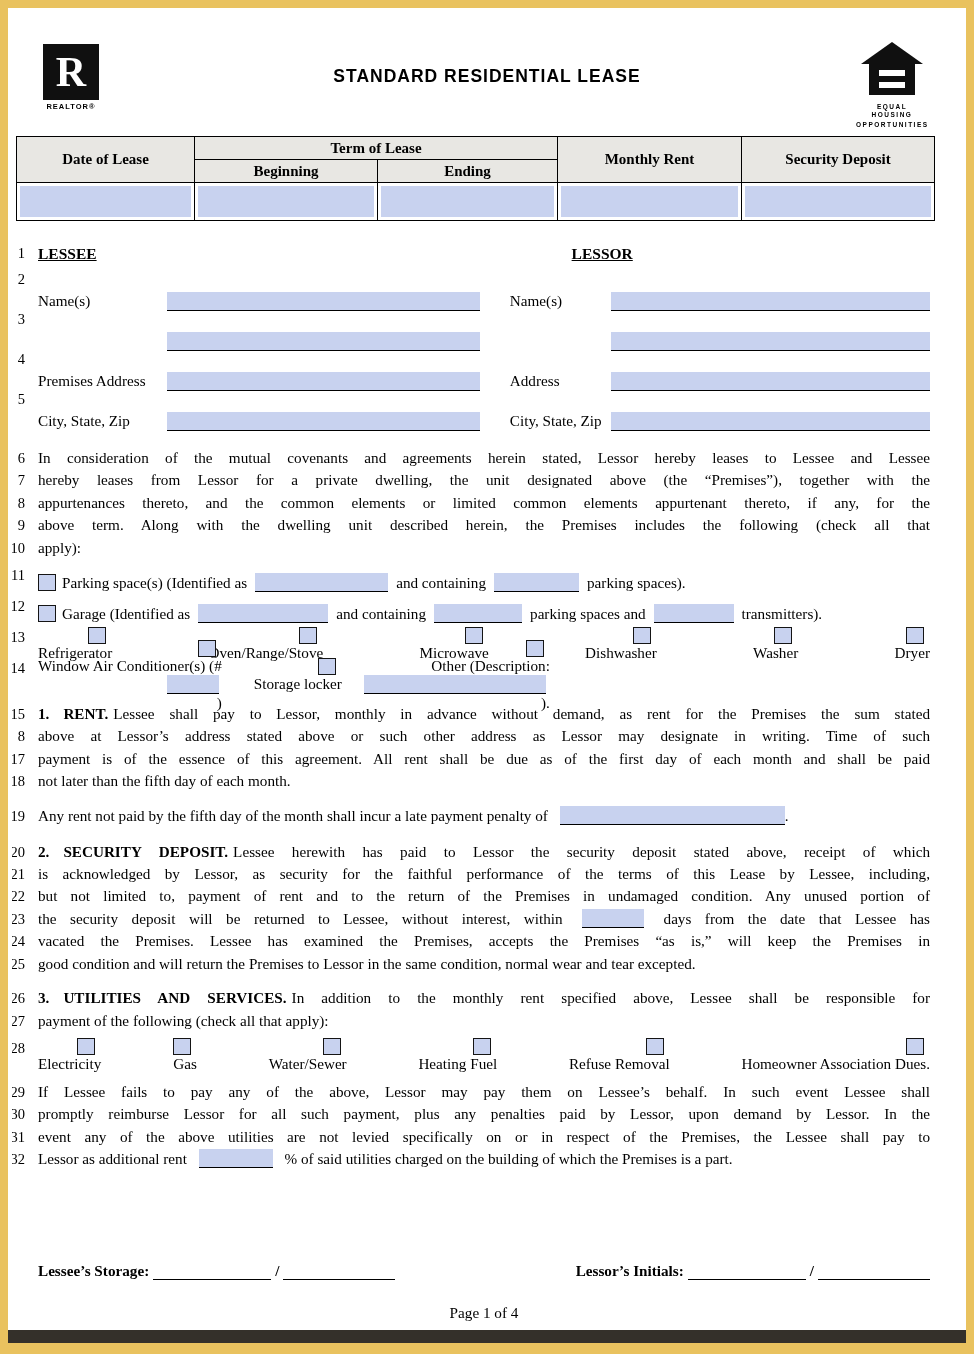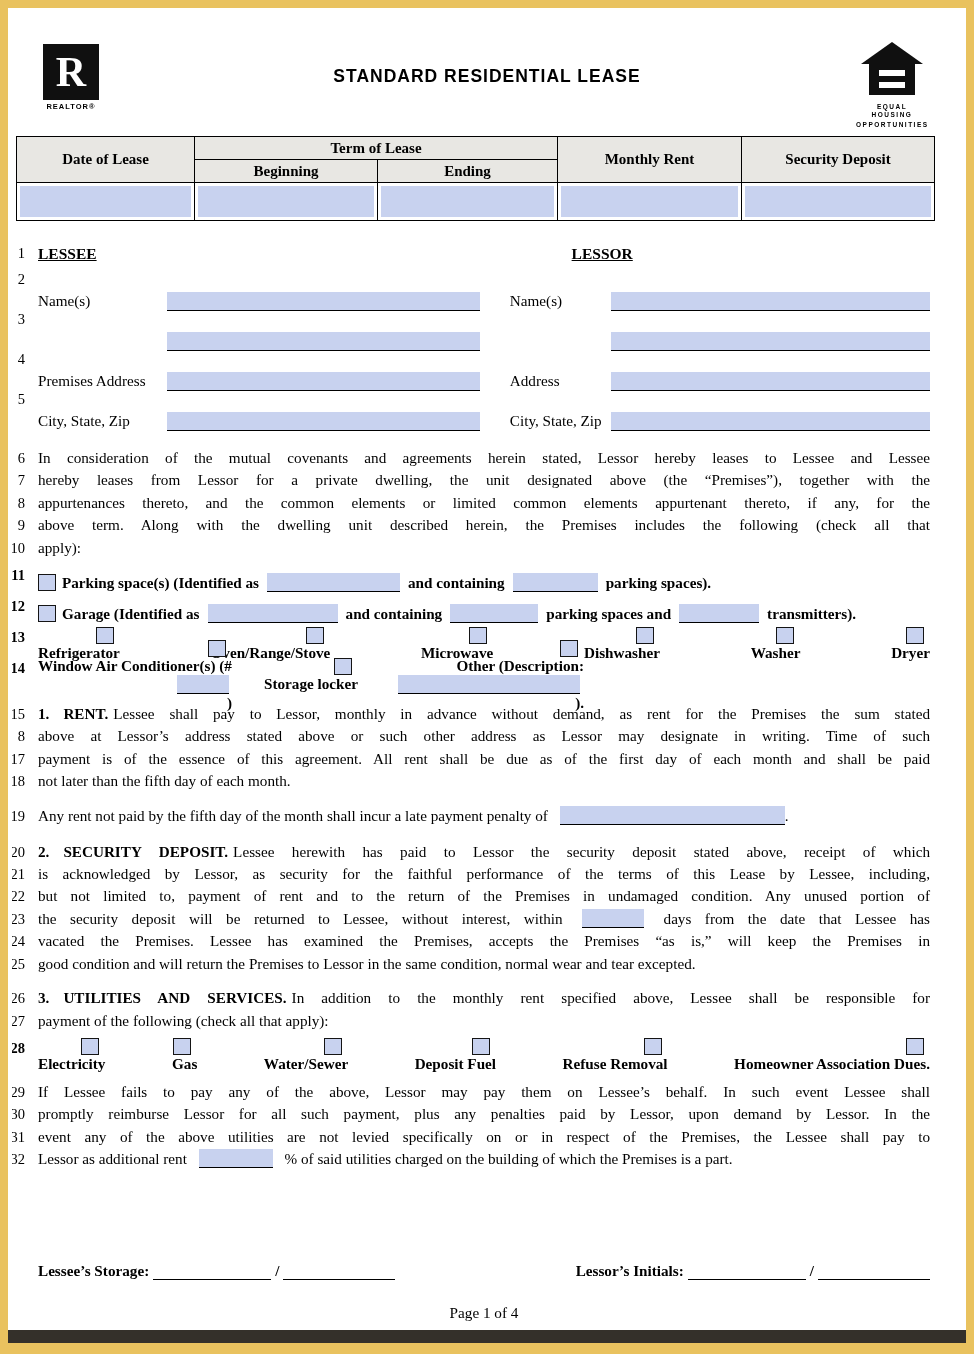--- a/index.html
+++ b/index.html
@@ -83,21 +83,21 @@
   .p-gap  { width: 30px; }
   .p-rlbl { width: 96px; }
   .p-rgap { width: 6px; }
   .p-rfld { width: 321px; }
   .heads { position: relative; display: flex; height: 26px; align-items: flex-start; }
   .heads .hd { font-weight: bold; text-decoration: underline; font-size: 15.5px; }
   .heads .hsp { width: 345px; }
 
   .gap8 { height: 8px; } .gap10 { height: 10px; } .gap12 { height: 12px; } .gap16 { height: 16px; }
 
-  .cbline { position: relative; display: flex; align-items: center; height: 31px; white-space: nowrap; font-weight: bold; }
+  .cbline { position: relative; display: flex; align-items: center; height: 31px; white-space: nowrap; }
   .spread { justify-content: space-between; }
   .cbitem { display: inline-flex; align-items: flex-end; white-space: nowrap; flex-direction: column; }
 
   
   .initials { display: flex; margin-top: 88px; align-items: flex-end; font-weight: bold; }
   .iul { display: inline-block; border-bottom: 1.6px solid #000; height: 18px; }
   .spacer { flex: 1; }
   .pagelabel { text-align: center; margin-top: 24px; font-size: 15.2px; font-family: Liberation Serif, serif; }
 </style>
 </head>
@@ -280,21 +280,21 @@
         <span class="cbitem">
           <span class="cb"></span>
           <span>Window Air Conditioner(s) (#</span>
           <span class="fld" style="width:52px;margin:0 3px"></span>
           <span>)</span>
         </span>
         <span class="cbitem" style="margin-left:32px">
           <span class="cb"></span>
           <span>Storage locker</span>
         </span>
-        <span class="cbitem" style="margin-left:36px">
+        <span class="cbitem" style="margin-left:18px">
           <span class="cb"></span>
           <span>Other (Description:</span>
           <span class="fld" style="width:182px;margin:0 4px"></span>
           <span>).</span>
         </span>
       </div>
 
       <div class="gap12"></div>
 
       <div class="line jline"><span class="ln">15</span><b class="sec">1.</b><b class="sech">RENT.</b><span class="lt">Lessee shall pay to Lessor, monthly in advance without demand, as rent for the Premises the sum stated</span></div>
@@ -335,21 +335,21 @@
         <span class="cbitem">
             <span class="cb"></span>
             <span>Gas</span>
           </span>
         <span class="cbitem">
             <span class="cb"></span>
             <span>Water/Sewer</span>
           </span>
         <span class="cbitem">
             <span class="cb"></span>
-            <span>Deposit Fuel</span>
+            <span>Heating Fuel</span>
           </span>
         <span class="cbitem">
             <span class="cb"></span>
             <span>Refuse Removal</span>
           </span>
         <span class="cbitem">
             <span class="cb"></span>
             <span>Homeowner Association Dues.</span>
           </span>
       </div>

